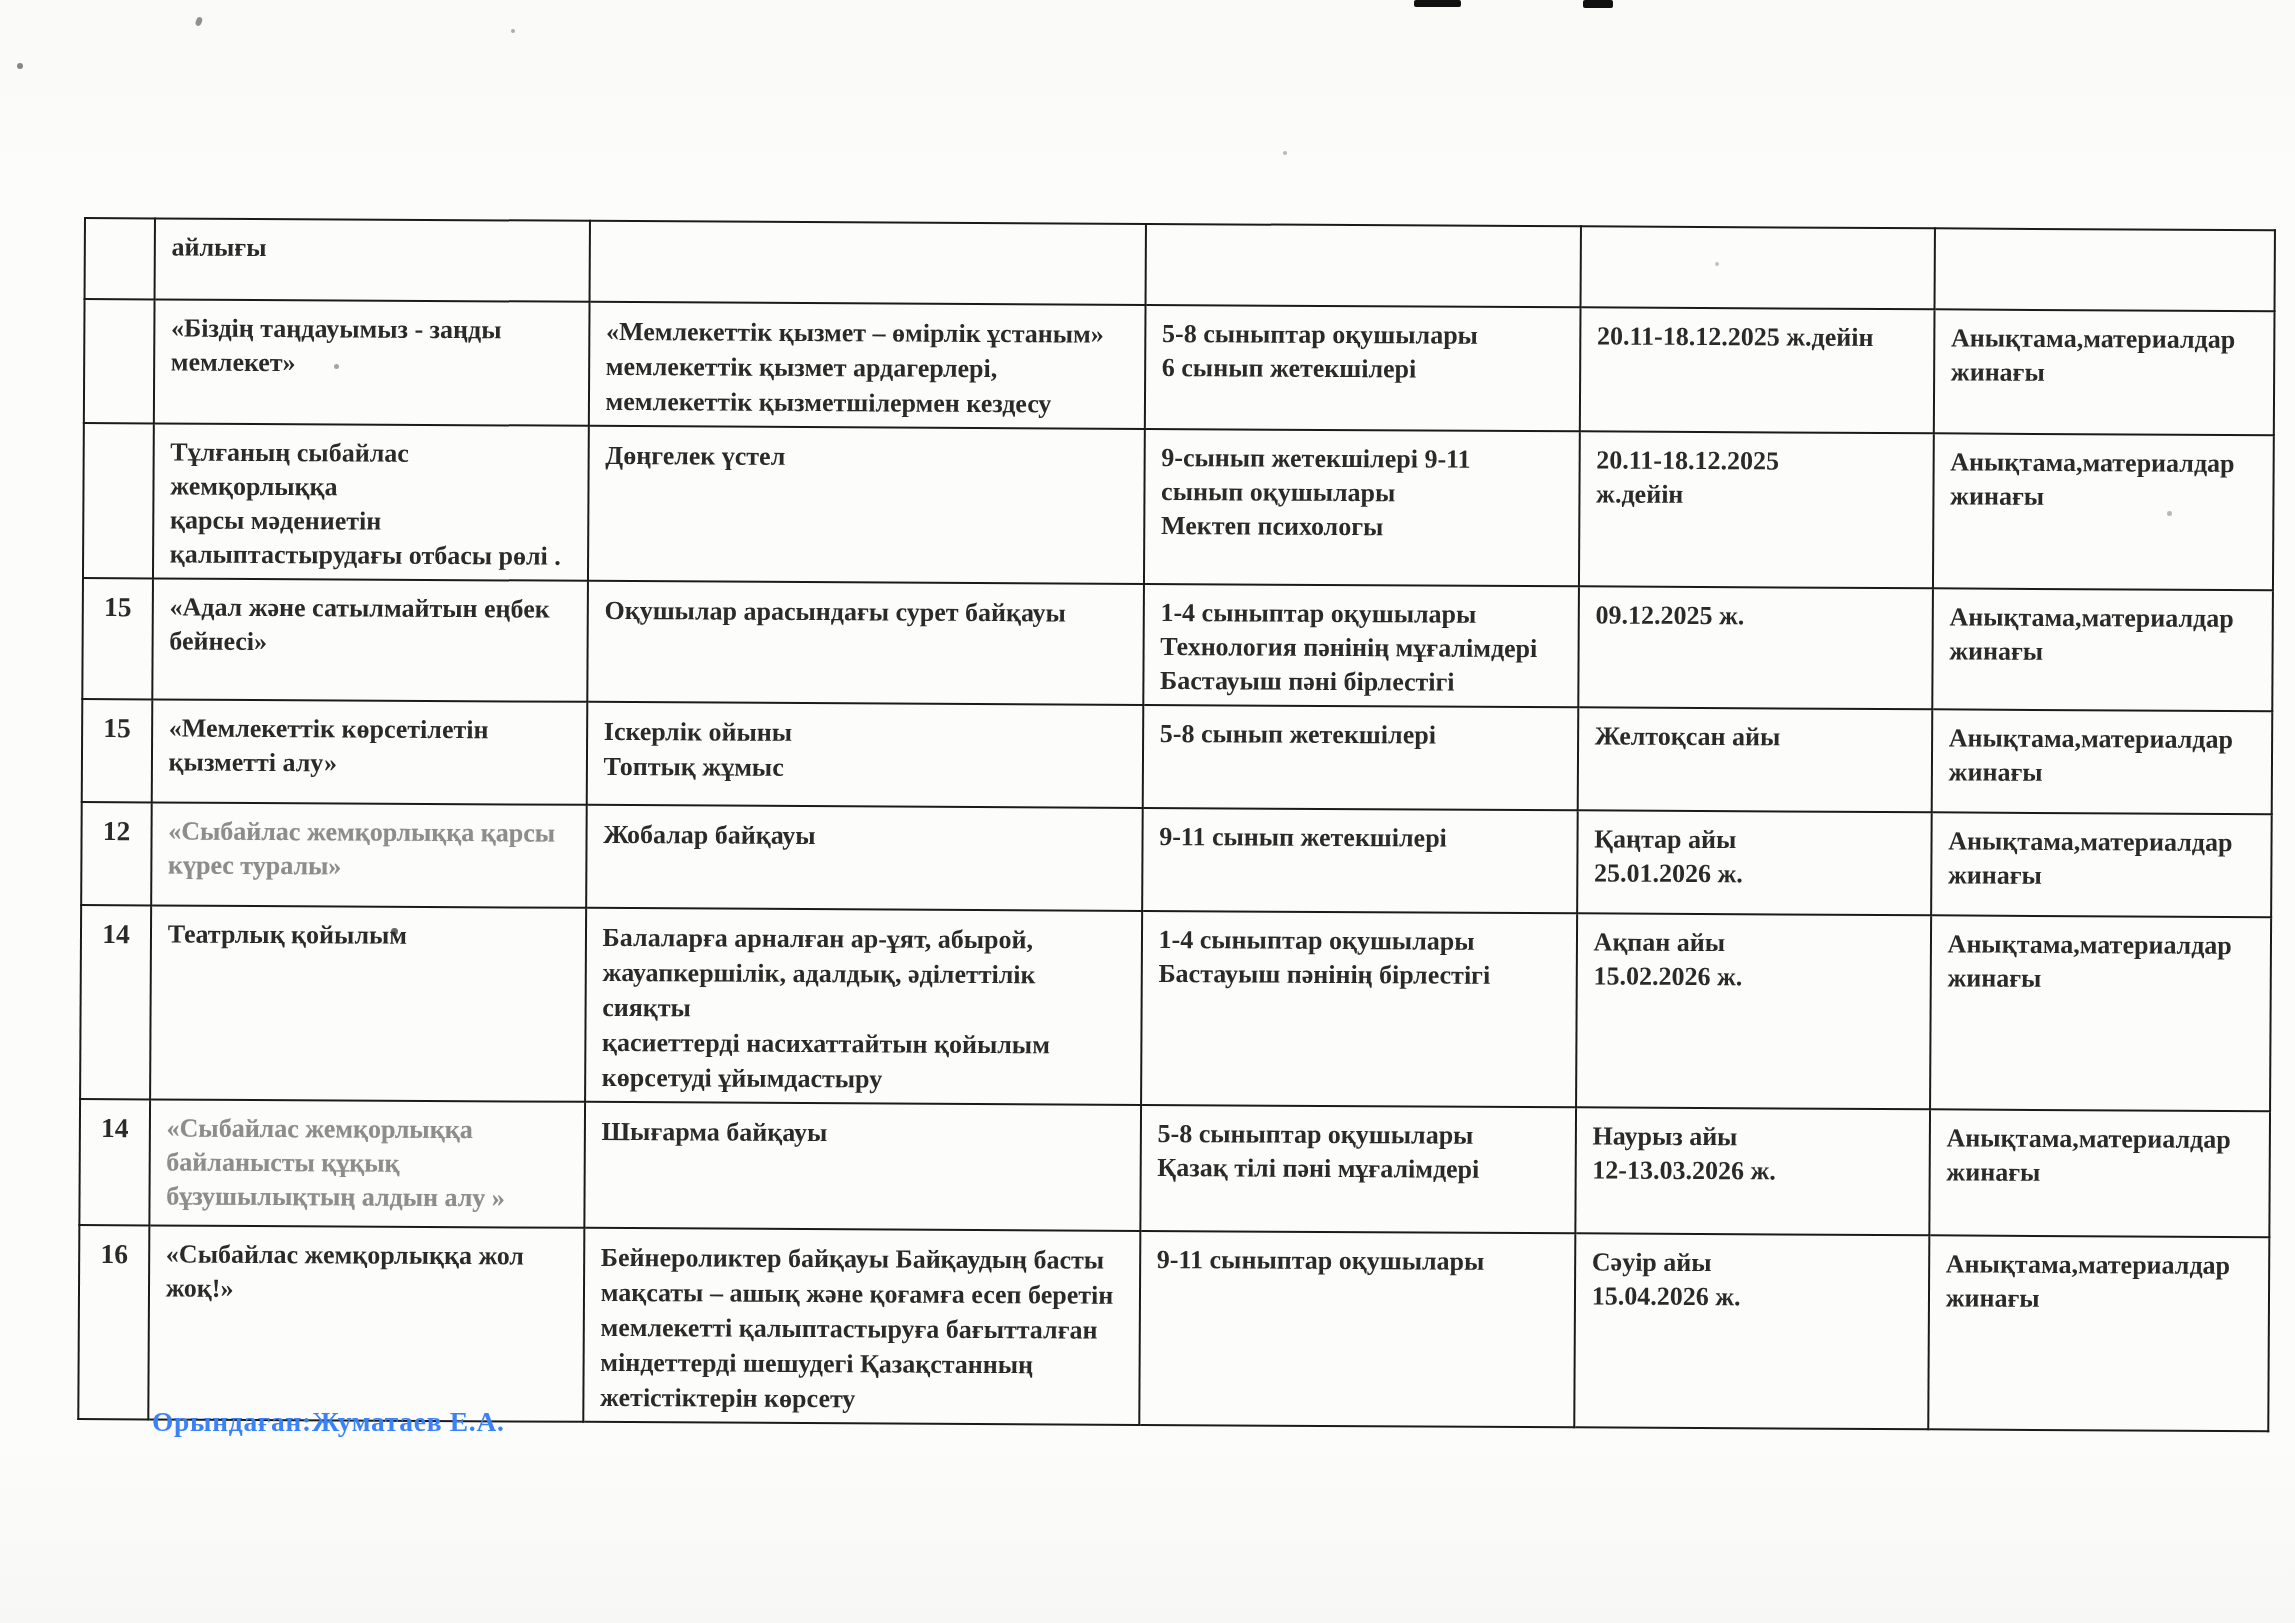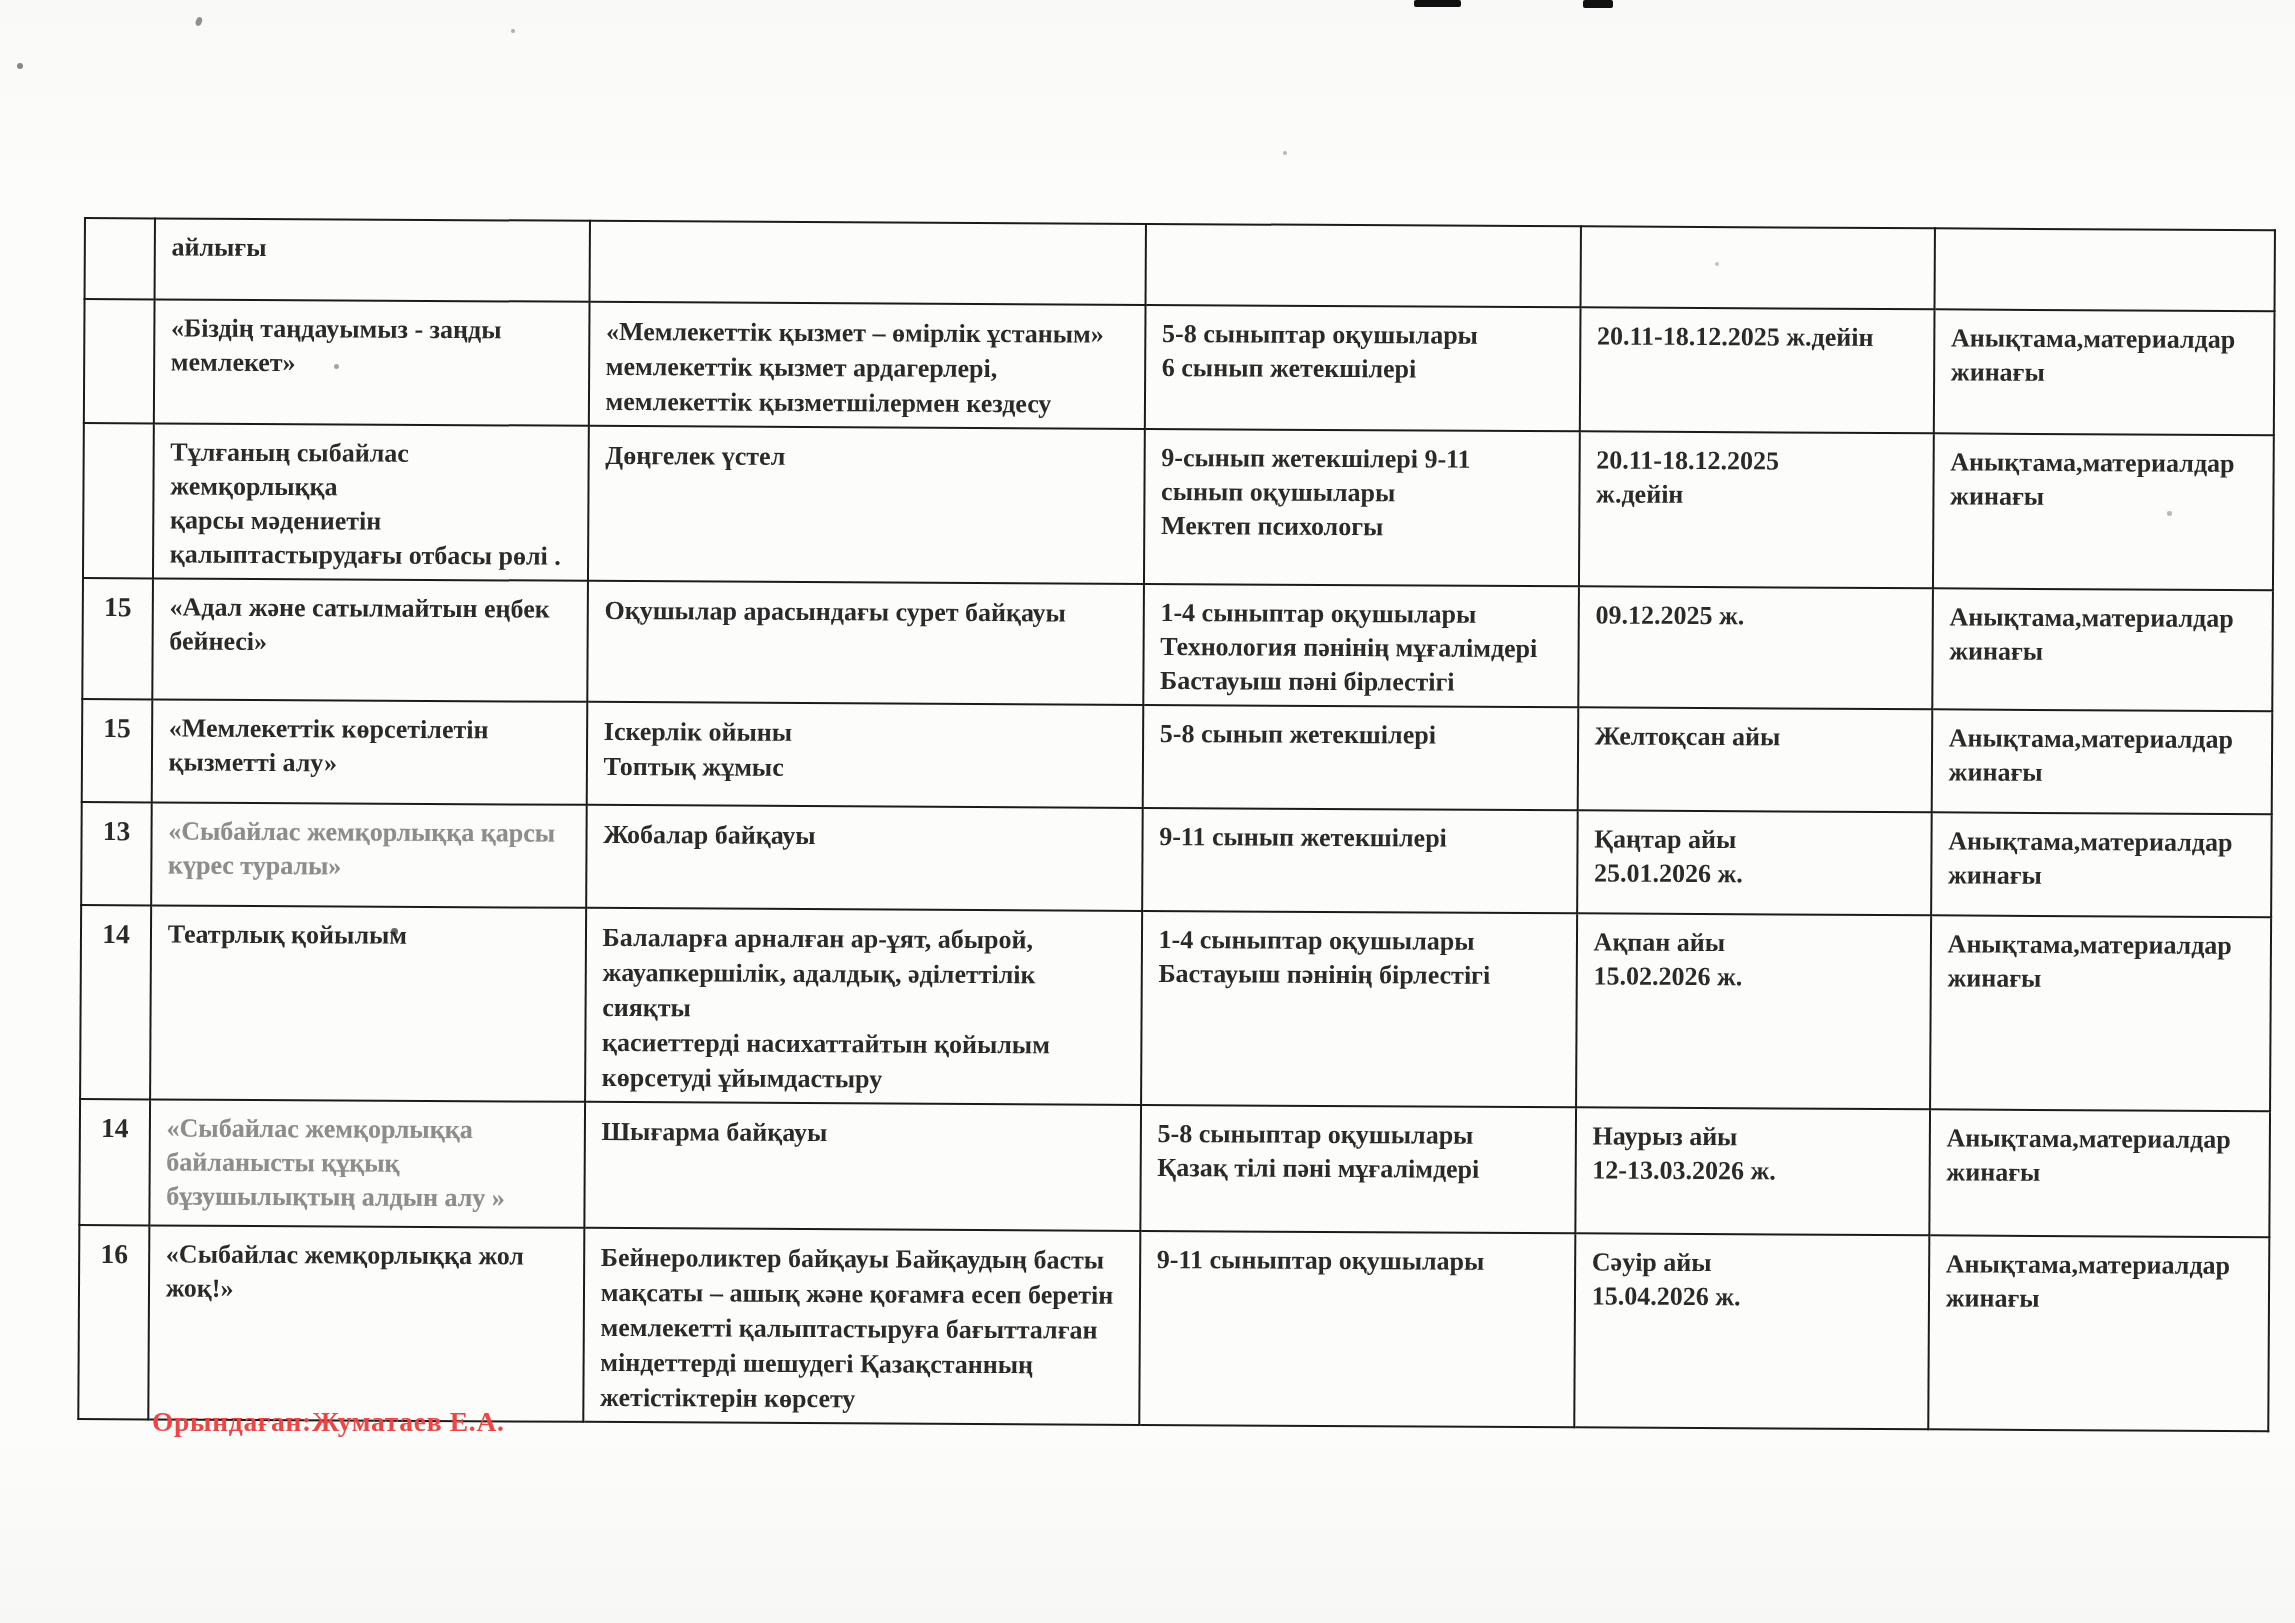--- a/index.html
+++ b/index.html
@@ -59,21 +59,21 @@
   table.plan-table td.form-cell {
     line-height: 35px;
   }
 
   .footer-note {
     position: absolute;
     left: 152px;
     top: 1406px;
     font-size: 27.5px;
     font-weight: bold;
-    color: #ef4444;
+    color: #3b82f6;
     letter-spacing: 0.7px;
   }
 
   
   .speck {
     position: absolute;
     background: #3a3a3a;
     border-radius: 50%;
     pointer-events: none;
   }
@@ -169,21 +169,21 @@
 қызметті алу»</td>
       <td class="form-cell">Іскерлік ойыны
 Топтық жұмыс</td>
       <td>5-8 сынып жетекшілері</td>
       <td>Желтоқсан айы</td>
       <td>Анықтама,материалдар
 жинағы</td>
     </tr>
 
     <tr style="height:103px;">
-      <td class="num">13</td>
+      <td class="num">12</td>
       <td class="faded">«Сыбайлас жемқорлыққа қарсы
 күрес туралы»</td>
       <td class="form-cell">Жобалар байқауы</td>
       <td>9-11 сынып жетекшілері</td>
       <td>Қаңтар айы
 25.01.2026 ж.</td>
       <td>Анықтама,материалдар
 жинағы</td>
     </tr>
 

